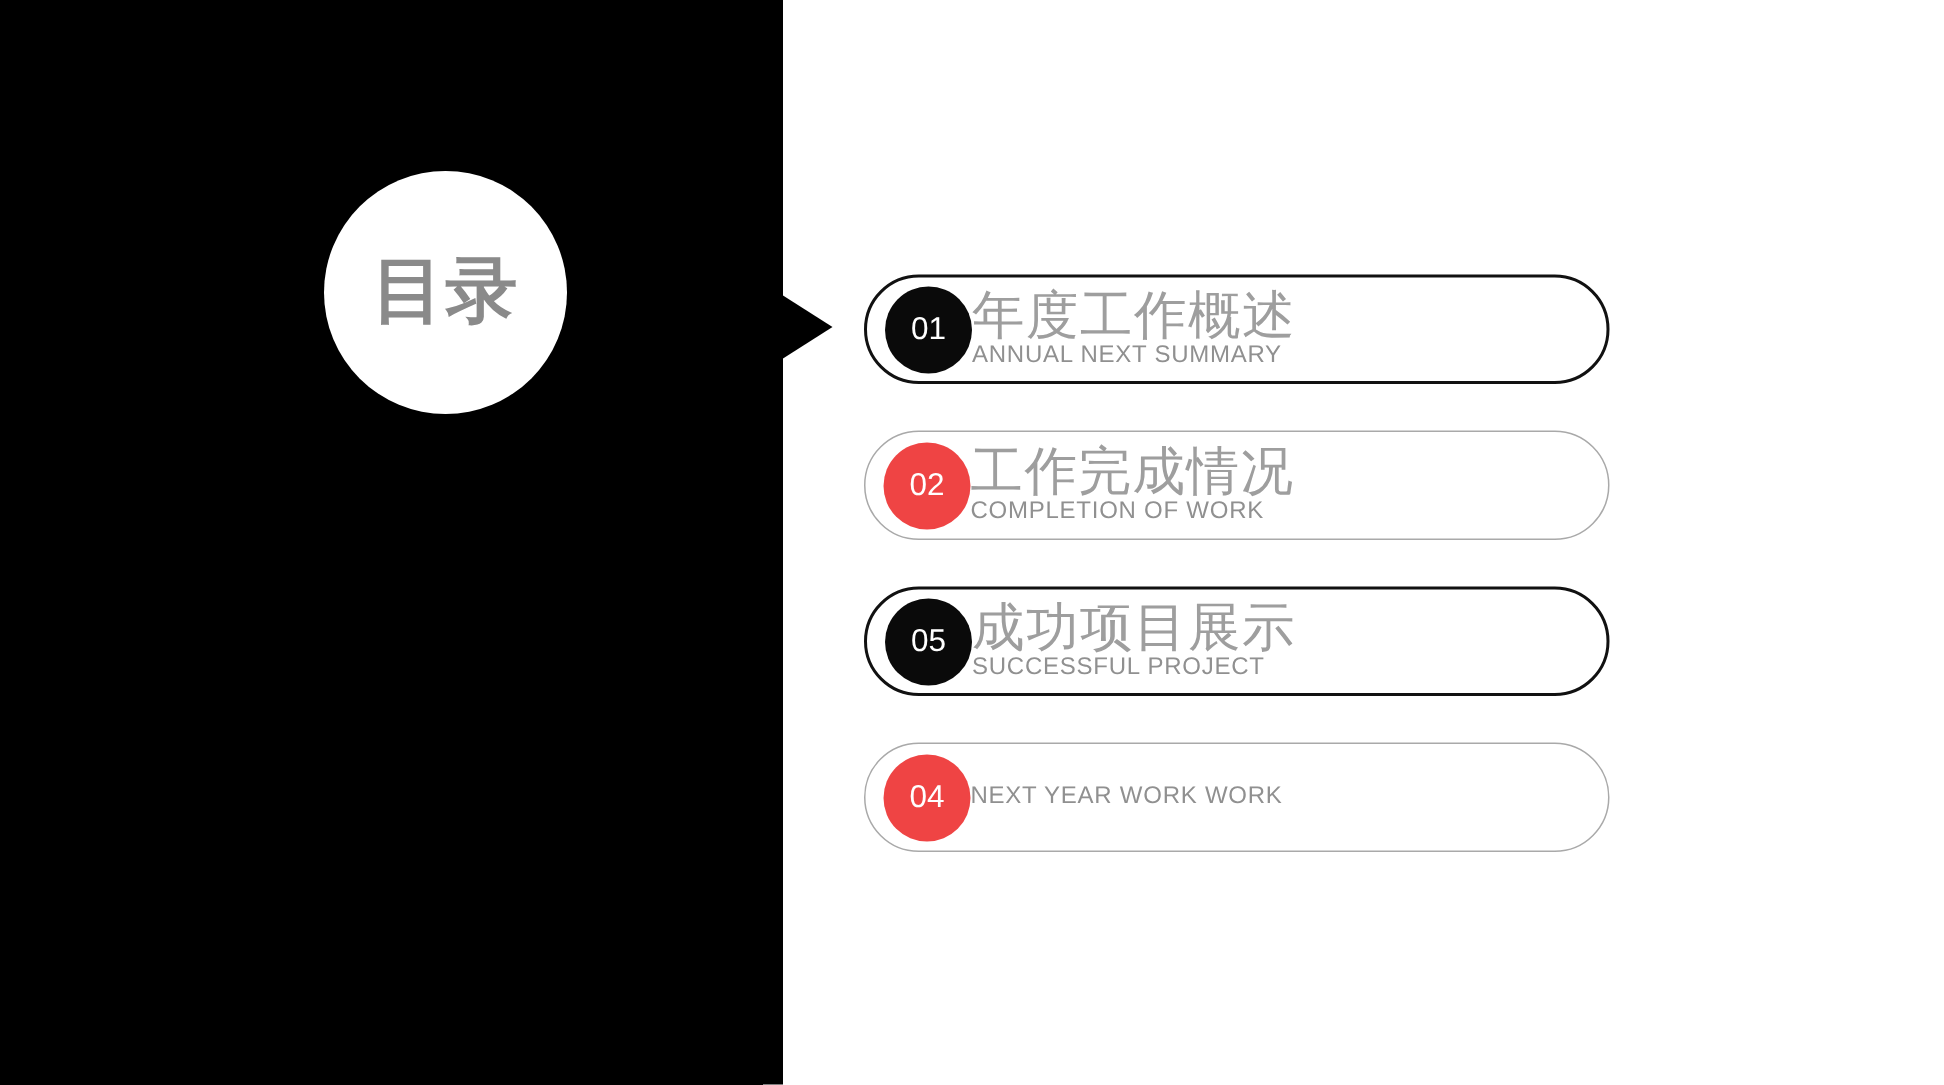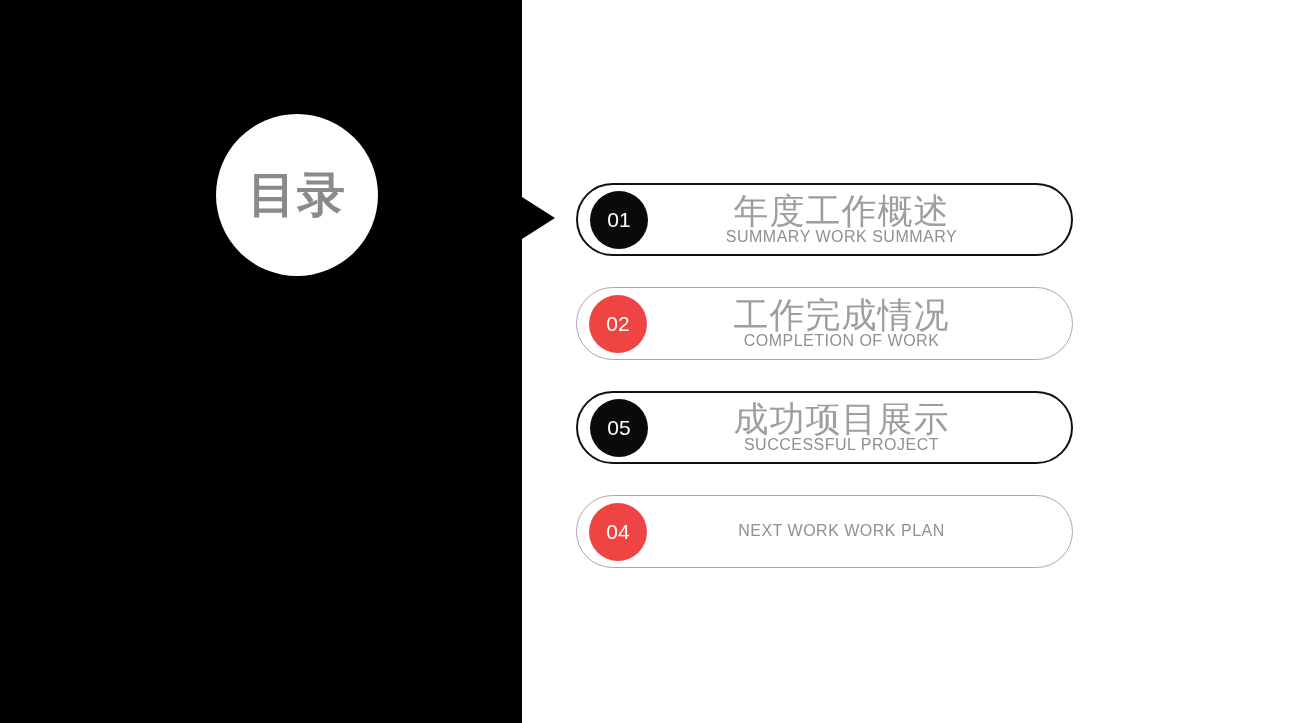--- a/index.html
+++ b/index.html
@@ -77,21 +77,20 @@
     color: #ffffff;
     font-size: 21px;
     line-height: 1;
   }
   .badge--dark { background: #0a0a0a; }
   .badge--gray { background: #ef4444; }
   .labels {
     flex: 1 1 auto;
     display: flex;
     flex-direction: column;
-    align-items: center;
     justify-content: center;
     padding-right: 36px;
   }
   .title {
     color: #9e9e9e;
     font-size: 35px;
     line-height: 1.05;
     letter-spacing: 1px;
     white-space: nowrap;
   }
@@ -117,21 +116,21 @@
   <div class="arrow"></div>
 
   <div class="toc-list">
 
     <div class="toc-item item--dark">
       <div class="badge badge--dark">
         <span>01</span>
       </div>
       <div class="labels">
         <div class="title">年度工作概述</div>
-        <div class="subtitle">SUMMARY WORK SUMMARY</div>
+        <div class="subtitle">ANNUAL NEXT SUMMARY</div>
       </div>
     </div>
 
     <div class="toc-item item--gray">
       <div class="badge badge--gray">
         <span>02</span>
       </div>
       <div class="labels">
         <div class="title">工作完成情况</div>
         <div class="subtitle">COMPLETION OF WORK</div>
@@ -146,18 +145,18 @@
         <div class="title">成功项目展示</div>
         <div class="subtitle">SUCCESSFUL PROJECT</div>
       </div>
     </div>
 
     <div class="toc-item item--gray">
       <div class="badge badge--gray">
         <span>04</span>
       </div>
       <div class="labels">
-        <div class="subtitle">NEXT WORK WORK PLAN</div>
+        <div class="subtitle">NEXT YEAR WORK WORK</div>
       </div>
     </div>
 
   </div>
 </div>
 
 </body></html>

